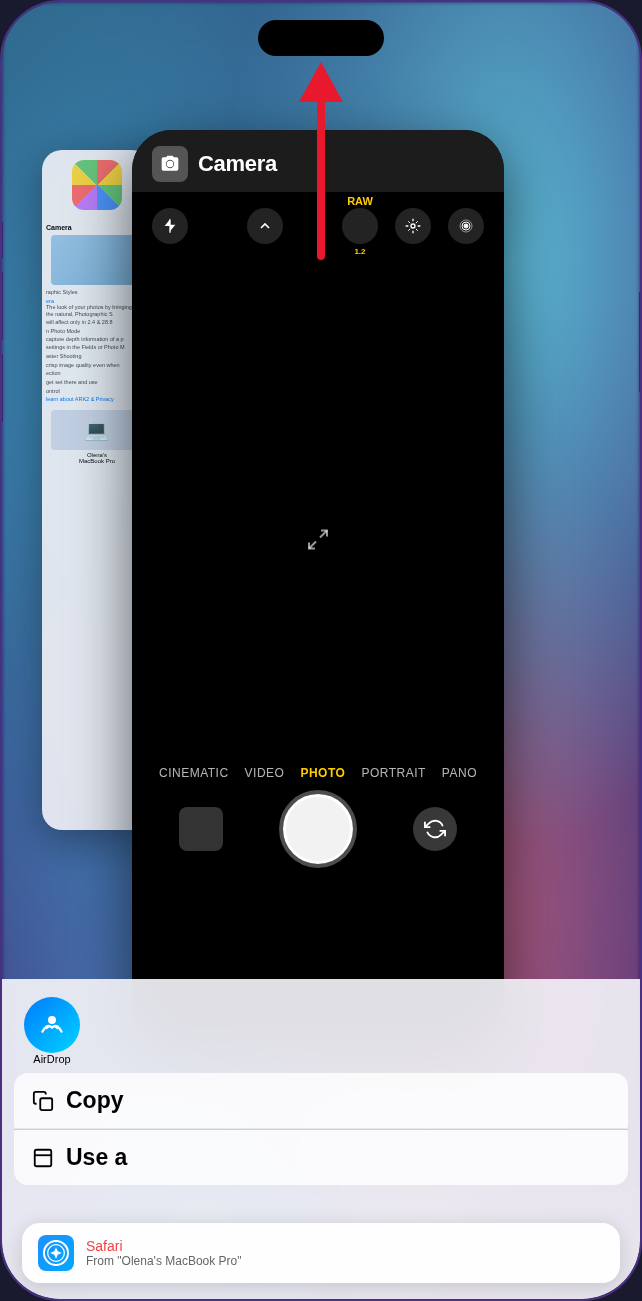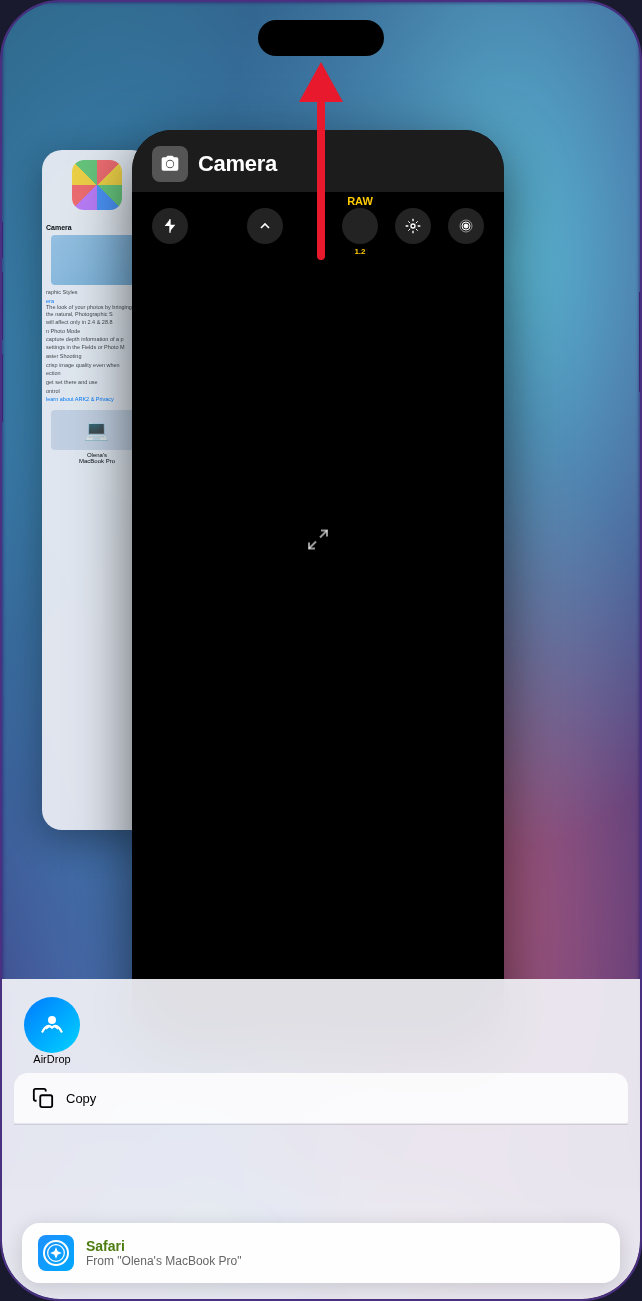--- a/index.html
+++ b/index.html
@@ -422,25 +422,26 @@
 
     .share-actions {
       padding: 0 12px;
     }
 
     .share-action-btn {
       background: rgba(255,255,255,0.8);
       border-radius: 14px;
       padding: 14px 18px;
       margin-bottom: 2px;
-      font-size: 13px;
+      font-size: 23px;
       color: #000;
       display: flex;
       align-items: center;
       gap: 12px;
+      font-weight: bold;
     }
 
     .share-action-btn:first-child {
       border-radius: 14px 14px 2px 2px;
       margin-bottom: 1px;
     }
 
     .share-action-btn:last-child {
       border-radius: 2px 2px 14px 14px;
     }
@@ -490,22 +491,22 @@
       position: relative;
     }
 
     .handoff-text {
       display: flex;
       flex-direction: column;
     }
 
     .handoff-title {
       font-size: 14px;
-      font-weight: 700;
-      color: #4d7c0f;
+      font-weight: 400;
+      color: #ef4444;
     }
 
     .handoff-subtitle {
       font-size: 12px;
       color: #666;
     }
 
     
     .dock-area {
       position: absolute;
@@ -638,20 +639,42 @@
 
       <div class="resize-arrow">
         <svg width="24" height="24" viewBox="0 0 24 24" fill="none" stroke="rgba(255,255,255,0.6)" stroke-width="2">
           <polyline points="15 3 21 3 21 9"></polyline>
           <polyline points="9 21 3 21 3 15"></polyline>
           <line x1="21" y1="3" x2="14" y2="10"></line>
           <line x1="3" y1="21" x2="10" y2="14"></line>
         </svg>
       </div>
 
+      <div class="camera-bottom-controls">
+
+        <div class="camera-modes">
+          <span class="mode-label">CINEMATIC</span>
+          <span class="mode-label">VIDEO</span>
+          <span class="mode-label active">PHOTO</span>
+          <span class="mode-label">PORTRAIT</span>
+          <span class="mode-label">PANO</span>
+        </div>
+
+        <div class="camera-shutter-row">
+          <div class="thumb-preview"></div>
+          <div class="shutter-btn"></div>
+          <div class="flip-btn">
+            <svg width="22" height="22" viewBox="0 0 24 24" fill="none" stroke="white" stroke-width="2">
+              <path d="M1 4v6h6"></path>
+              <path d="M23 20v-6h-6"></path>
+              <path d="M20.49 9A9 9 0 005.64 5.64L1 10M23 14l-4.64 4.36A9 9 0 013.51 15"></path>
+            </svg>
+          </div>
+        </div>
+      </div>
     </div>
   </div>
 
   <div class="red-arrow">
     <div class="arrow-head"></div>
     <div class="arrow-shaft"></div>
   </div>
 
   <div class="share-sheet">
     <div class="share-apps-row">
@@ -670,20 +693,27 @@
 
     <div class="share-actions">
       <div class="share-action-btn">
         <svg width="22" height="22" viewBox="0 0 24 24" fill="none" stroke="#000" stroke-width="2">
           <rect x="9" y="9" width="13" height="13" rx="2"></rect>
           <path d="M5 15H4a2 2 0 01-2-2V4a2 2 0 012-2h9a2 2 0 012 2v1"></path>
         </svg>
         <span>Copy</span>
       </div>
       <div class="share-divider"></div>
+      <div class="share-action-btn">
+        <svg width="22" height="22" viewBox="0 0 24 24" fill="none" stroke="#000" stroke-width="2">
+          <rect x="3" y="3" width="18" height="18" rx="2"></rect>
+          <path d="M3 9h18"></path>
+        </svg>
+        <span>Use a</span>
+      </div>
     </div>
   </div>
 
   <div class="handoff-bar">
     <div class="safari-icon">
       <div class="safari-compass">
         <svg width="20" height="20" viewBox="0 0 24 24" fill="none">
           <circle cx="12" cy="12" r="10" stroke="white" stroke-width="1.5"></circle>
           <polygon points="12,5 14,10 19,12 14,14 12,19 10,14 5,12 10,10" fill="white"></polygon>
         </svg>

